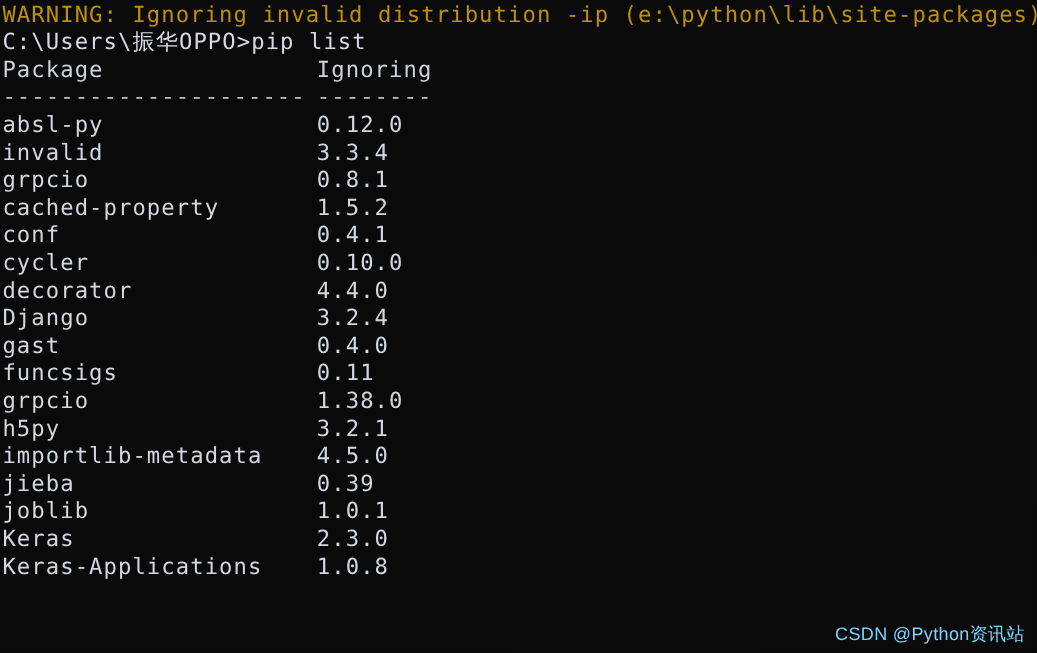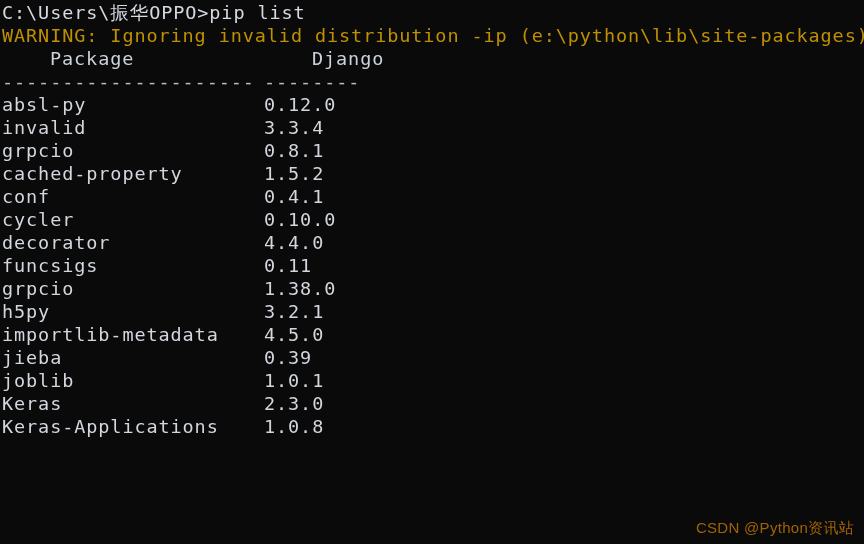--- a/index.html
+++ b/index.html
@@ -63,21 +63,20 @@
   }
   .row .ver {
     display: inline-block;
     vertical-align: top;
   }
 
   .col-head-pkg {
     display: inline-block;
     width: 262px;
     vertical-align: top;
-    margin-left: 48px;
   }
   .col-head-ver {
     display: inline-block;
     vertical-align: top;
   }
 
   .rule .dash-pkg {
     display: inline-block;
     width: 262px;
     overflow: hidden;
@@ -88,48 +87,50 @@
     overflow: hidden;
     vertical-align: top;
   }
 
   #watermark {
     position: absolute;
     right: 10px;
     bottom: 6px;
     font-family: "Liberation Sans", sans-serif;
     font-size: 15px;
-    color: #a16207;
+    color: #7dd3fc;
     letter-spacing: 0.3px;
     white-space: pre;
     text-align: center;
   }
 </style>
 </head>
 <body>
 
 <div id="terminal">
   <div class="screen">
 
+    <div class="line warning">WARNING: Ignoring invalid distribution -ip (e:\python\lib\site-packages)</div>
+
     <div class="line prompt">C:\Users\振华OPPO&gt;pip list</div>
 
-    <div class="line warning">WARNING: Ignoring invalid distribution -ip (e:\python\lib\site-packages)</div>
-
-    <div class="line header"><span class="col-head-pkg">Package</span><span class="col-head-ver">Django</span></div>
+    <div class="line header"><span class="col-head-pkg">Package</span><span class="col-head-ver">Ignoring</span></div>
 
     <div class="line rule"><span class="dash-pkg">---------------------</span><span class="dash-ver">--------</span></div>
 
     <div id="package-rows">
         <div class="row"><span class="pkg">absl-py</span><span class="ver">0.12.0</span></div>
         <div class="row"><span class="pkg">invalid</span><span class="ver">3.3.4</span></div>
         <div class="row"><span class="pkg">grpcio</span><span class="ver">0.8.1</span></div>
         <div class="row"><span class="pkg">cached-property</span><span class="ver">1.5.2</span></div>
         <div class="row"><span class="pkg">conf</span><span class="ver">0.4.1</span></div>
         <div class="row"><span class="pkg">cycler</span><span class="ver">0.10.0</span></div>
         <div class="row"><span class="pkg">decorator</span><span class="ver">4.4.0</span></div>
+        <div class="row"><span class="pkg">Django</span><span class="ver">3.2.4</span></div>
+        <div class="row"><span class="pkg">gast</span><span class="ver">0.4.0</span></div>
         <div class="row"><span class="pkg">funcsigs</span><span class="ver">0.11</span></div>
         <div class="row"><span class="pkg">grpcio</span><span class="ver">1.38.0</span></div>
         <div class="row"><span class="pkg">h5py</span><span class="ver">3.2.1</span></div>
         <div class="row"><span class="pkg">importlib-metadata</span><span class="ver">4.5.0</span></div>
         <div class="row"><span class="pkg">jieba</span><span class="ver">0.39</span></div>
         <div class="row"><span class="pkg">joblib</span><span class="ver">1.0.1</span></div>
         <div class="row"><span class="pkg">Keras</span><span class="ver">2.3.0</span></div>
         <div class="row"><span class="pkg">Keras-Applications</span><span class="ver">1.0.8</span></div>
       </div>
 

